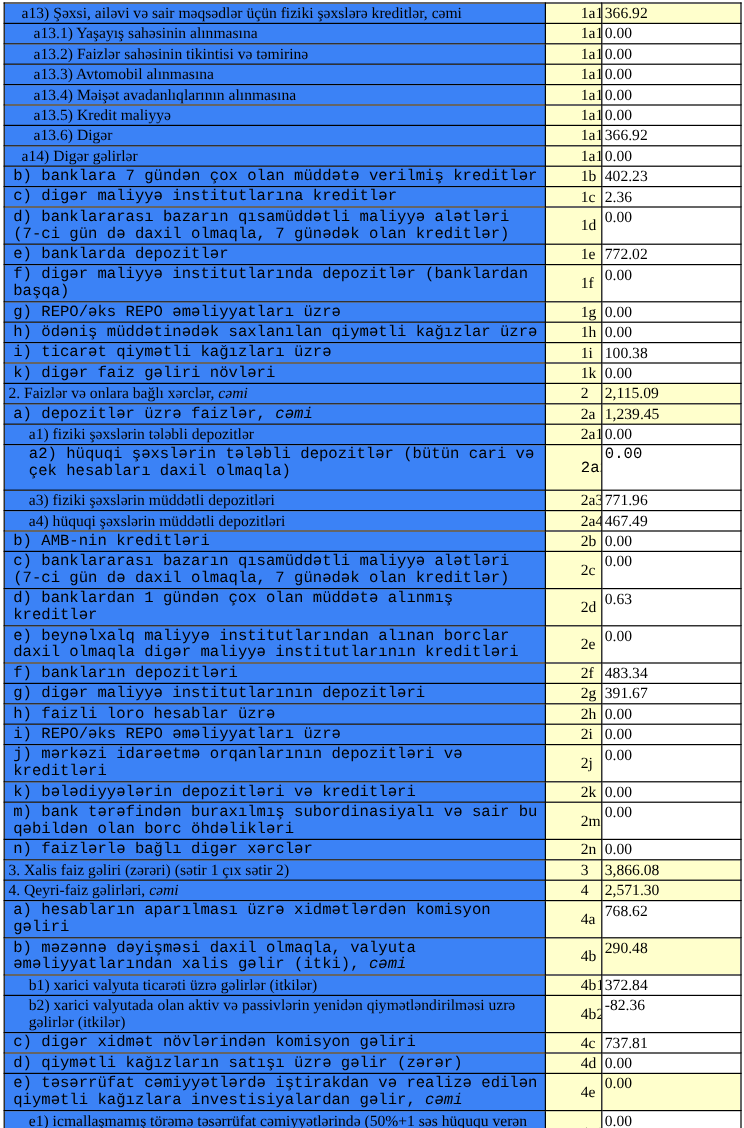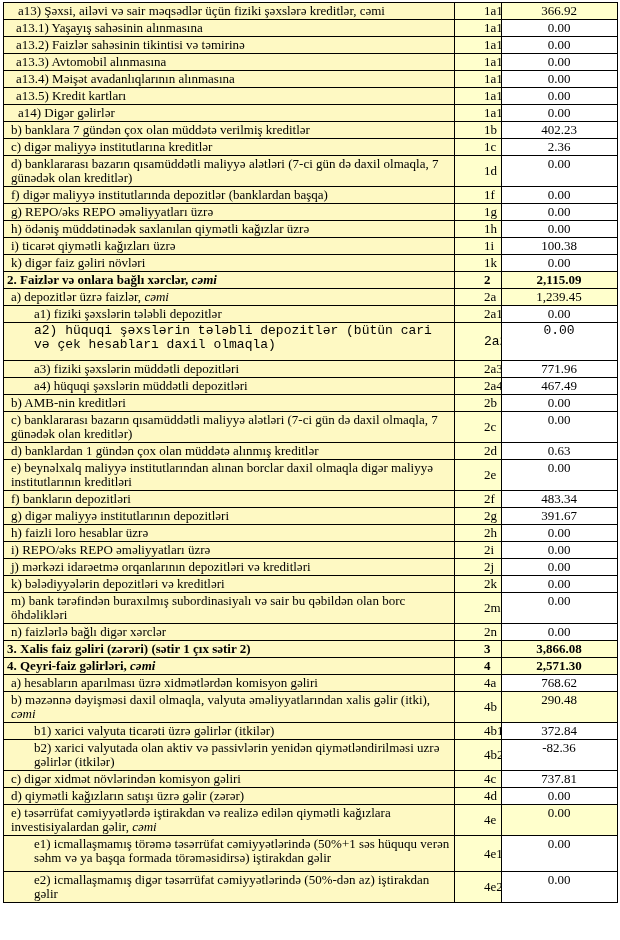--- a/index.html
+++ b/index.html
@@ -18,44 +18,44 @@
     line-height: 14px;
     color: #000000;
     border: 1px solid #000000;
   }
   td {
     border: 1px solid #000000;
     padding: 1px 2px;
     overflow: hidden;
   }
   td.lbl {
-    background: #fef9c3;
+    background: #3b82f6;
     vertical-align: top;
     text-align: left;
   }
   td.code {
     background: #FFFFCC;
     text-align: left;
     vertical-align: middle;
     padding-left: 29px;
   }
   td.val {
-    text-align: center;
+    text-align: left;
     vertical-align: top;
     padding-right: 3px;
   }
   td.vw { background: #FFFFFF; }
   td.vy { background: #FFFFCC; }
-  tr.bold { font-weight: bold; margin-left: 43px; }
+  tr.bold { font-weight: normal; margin-left: 43px; }
   
   .i0 { padding-left: 3px; }
-  .i1 { padding-left: 7px; }
+  .i1 { padding-left: 7px; font-family: Liberation Mono, monospace; }
   .i2 { padding-left: 14px; }
-  .i3 { padding-left: 12px; }
-  .i4 { padding-left: 30px; }
+  .i3 { padding-left: 24px; }
+  .i4 { padding-left: 20px; }
   
   tr.r-s { height: 15px; }
   tr.r-d { height: 30px; }
   tr.r-a { height: 38px; font-family: Liberation Mono, monospace; }
   tr.r-b { height: 36px; }
   tr.r-c { height: 26px; }
 </style>
 </head>
 <body>
 
@@ -85,43 +85,53 @@
         <td class="lbl i3">a13.3) Avtomobil alınmasına</td>
         <td class="code">1a13_3</td>
         <td class="val vw">0.00</td>
       </tr>
       <tr class="r-s">
         <td class="lbl i3">a13.4) Məişət avadanlıqlarının alınmasına</td>
         <td class="code">1a13_4</td>
         <td class="val vw">0.00</td>
       </tr>
       <tr class="r-s">
-        <td class="lbl i3">a13.5) Kredit kartları</td>
+        <td class="lbl i3">a13.5) Kredit maliyyə</td>
         <td class="code">1a13_5</td>
         <td class="val vw">0.00</td>
+      </tr>
+      <tr class="r-s">
+        <td class="lbl i3">a13.6) Digər</td>
+        <td class="code">1a13_6</td>
+        <td class="val vw">366.92</td>
       </tr>
       <tr class="r-s">
         <td class="lbl i2">a14) Digər gəlirlər</td>
         <td class="code">1a14</td>
         <td class="val vw">0.00</td>
       </tr>
       <tr class="r-s">
         <td class="lbl i1">b) banklara 7 gündən çox olan müddətə verilmiş kreditlər</td>
         <td class="code">1b</td>
         <td class="val vw">402.23</td>
       </tr>
       <tr class="r-s">
         <td class="lbl i1">c) digər maliyyə institutlarına kreditlər</td>
         <td class="code">1c</td>
         <td class="val vw">2.36</td>
       </tr>
       <tr class="r-d">
         <td class="lbl i1">d) banklararası bazarın qısamüddətli maliyyə alətləri (7-ci gün də daxil olmaqla, 7 günədək olan kreditlər)</td>
         <td class="code">1d</td>
         <td class="val vw">0.00</td>
+      </tr>
+      <tr class="r-s">
+        <td class="lbl i1">e) banklarda depozitlər</td>
+        <td class="code">1e</td>
+        <td class="val vw">772.02</td>
       </tr>
       <tr class="r-s">
         <td class="lbl i1">f) digər maliyyə institutlarında depozitlər (banklardan başqa)</td>
         <td class="code">1f</td>
         <td class="val vw">0.00</td>
       </tr>
       <tr class="r-s">
         <td class="lbl i1">g) REPO/əks REPO əməliyyatları üzrə</td>
         <td class="code">1g</td>
         <td class="val vw">0.00</td>

